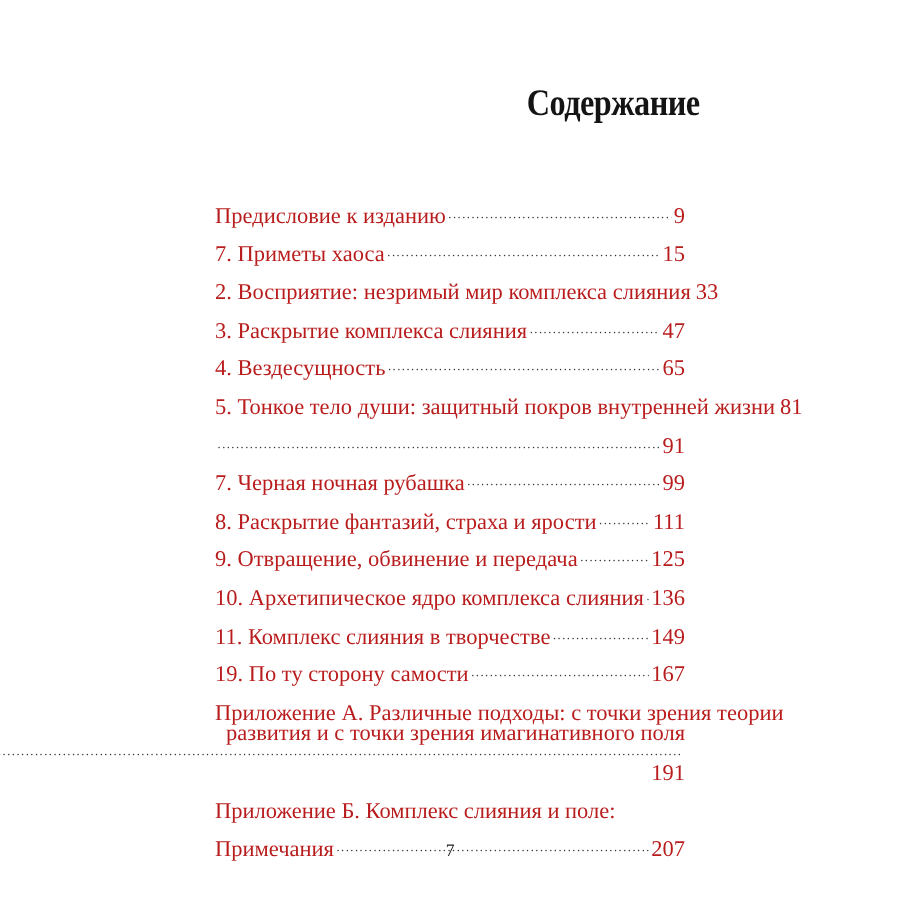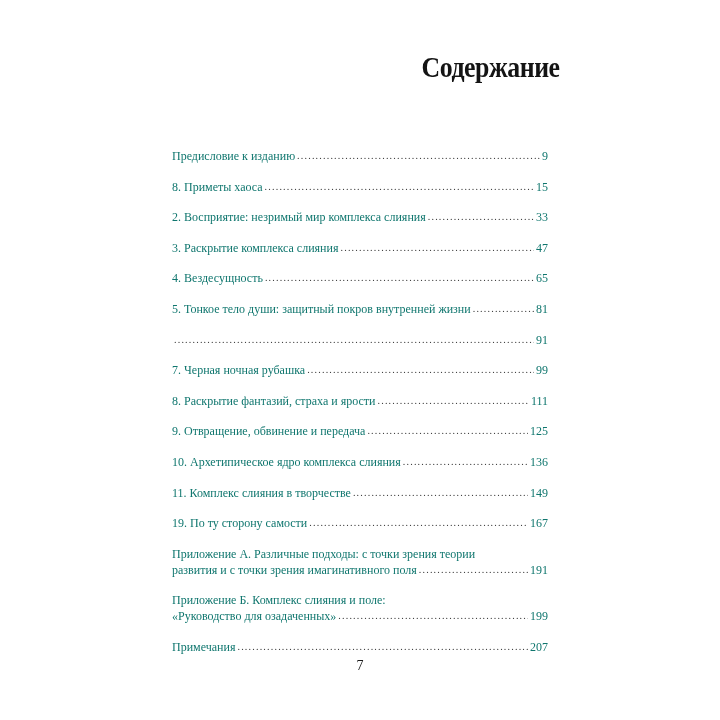--- a/index.html
+++ b/index.html
@@ -10,21 +10,21 @@
     body {
       width: 720px;
       height: 720px;
       position: relative;
       overflow: hidden;
       font-family: "Liberation Serif", "DejaVu Serif", serif;
       color: #1a1a1a;
     }
     .page {
       position: absolute;
-      left: 0; top: 0;
+      left: 0; top: 16px;
       width: 720px; height: 584px;
       background: #ffffff;
     }
     .title {
       position: absolute;
       right: 160px;
       top: 50px;
       font-size: 30px;
       font-weight: bold;
       letter-spacing: -0.5px;
@@ -35,36 +35,37 @@
     }
     .toc {
       position: absolute;
       left: 172px;
       top: 148px;
       width: 376px;
     }
     .entry {
       display: flex;
       align-items: flex-end;
-      font-size: 12px;
+      font-size: 18px;
       line-height: 16px;
       margin-bottom: 14.6px;
-      color: #0f766e;
+      color: #b91c1c;
     }
     .entry.two-line {
       display: block;
       margin-bottom: 14.6px;
     }
     .entry .line {
       display: block;
       white-space: nowrap;
     }
     .entry .last-line {
       display: flex;
       align-items: flex-end;
+      flex-direction: column;
     }
     .label {
       white-space: nowrap;
       flex: 0 0 auto;
     }
     .dots {
       flex: 1 1 auto;
       overflow: hidden;
       white-space: nowrap;
       margin: 0 2px;
@@ -101,21 +102,21 @@
   <div class="toc">
 
     <div class="entry">
       <span class="label">Предисловие к изданию</span>
       <span class="dots"></span>
       <span class="pagenum">9</span>
     </div>
 
 
     <div class="entry">
-      <span class="label">8. Приметы хаоса</span>
+      <span class="label">7. Приметы хаоса</span>
       <span class="dots"></span>
       <span class="pagenum">15</span>
     </div>
 
     <div class="entry">
       <span class="label">2. Восприятие: незримый мир комплекса слияния</span>
       <span class="dots"></span>
       <span class="pagenum">33</span>
     </div>
 
@@ -182,25 +183,20 @@
       <span class="line">Приложение А. Различные подходы: с точки зрения теории</span>
       <span class="last-line">
         <span class="label">развития и с точки зрения имагинативного поля</span>
         <span class="dots"></span>
         <span class="pagenum">191</span>
       </span>
     </div>
 
     <div class="entry two-line">
       <span class="line">Приложение Б. Комплекс слияния и поле:</span>
-      <span class="last-line">
-        <span class="label">«Руководство для озадаченных»</span>
-        <span class="dots"></span>
-        <span class="pagenum">199</span>
-      </span>
     </div>
 
     <div class="entry">
       <span class="label">Примечания</span>
       <span class="dots"></span>
       <span class="pagenum">207</span>
     </div>
 
 
   </div>

